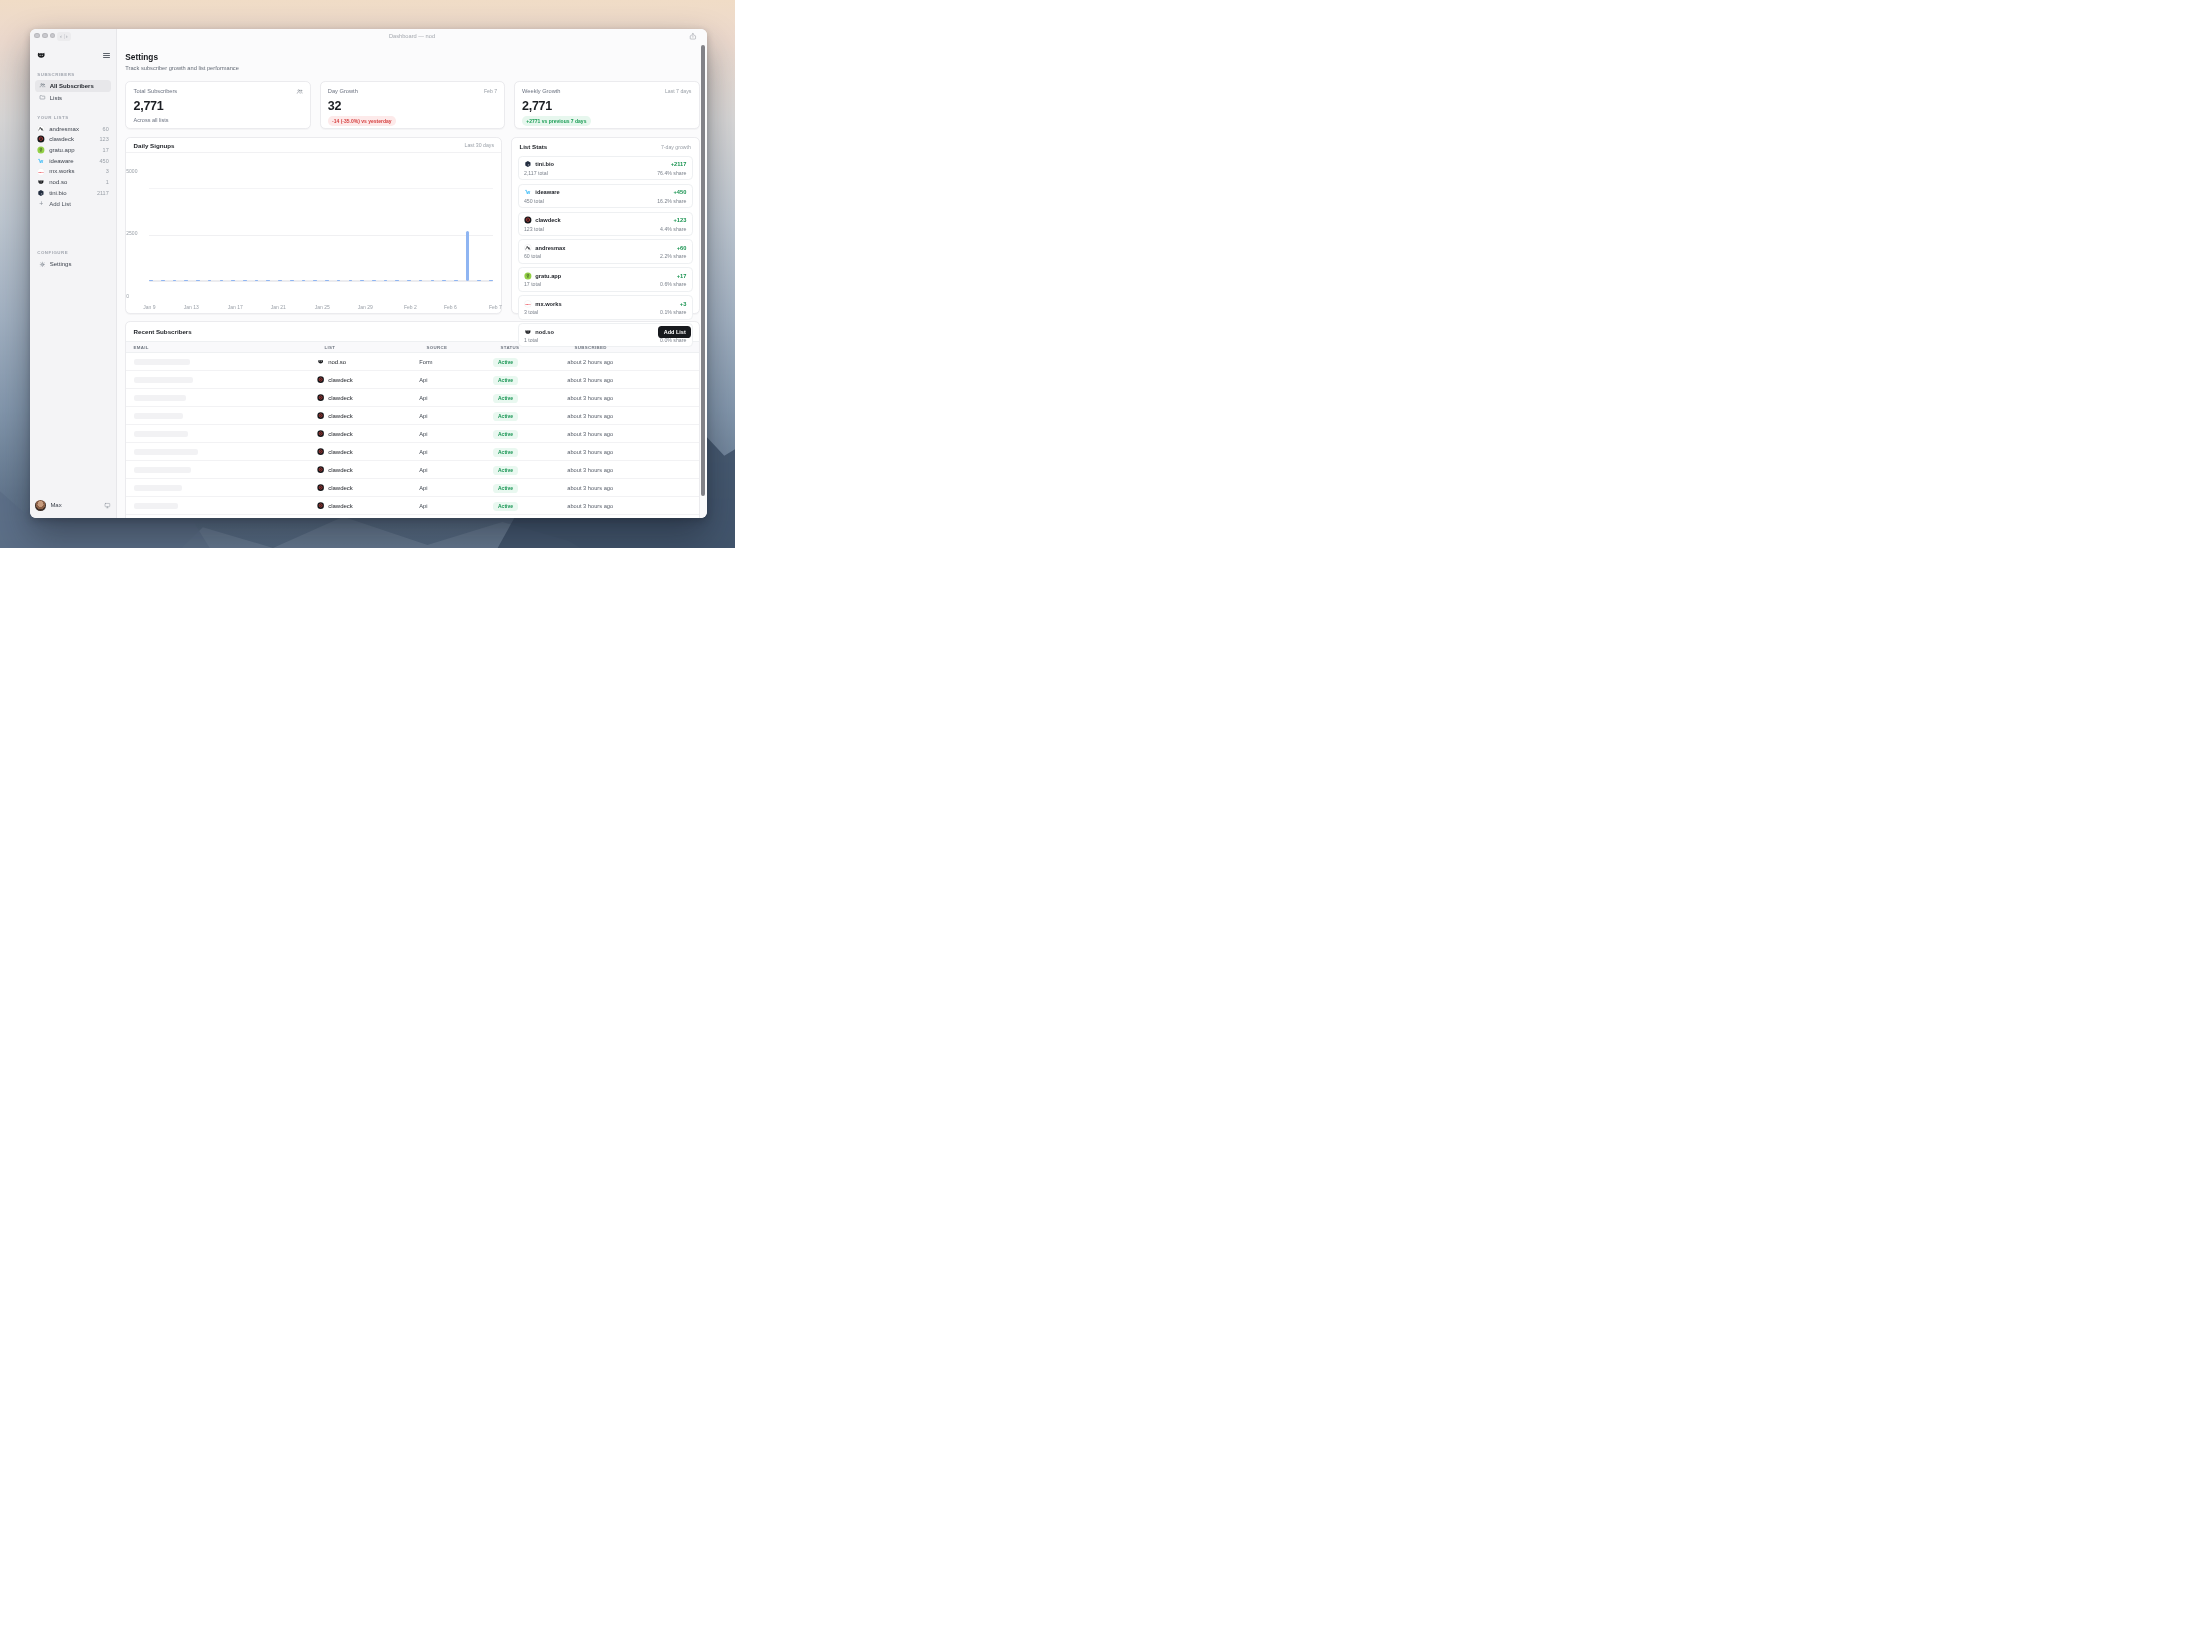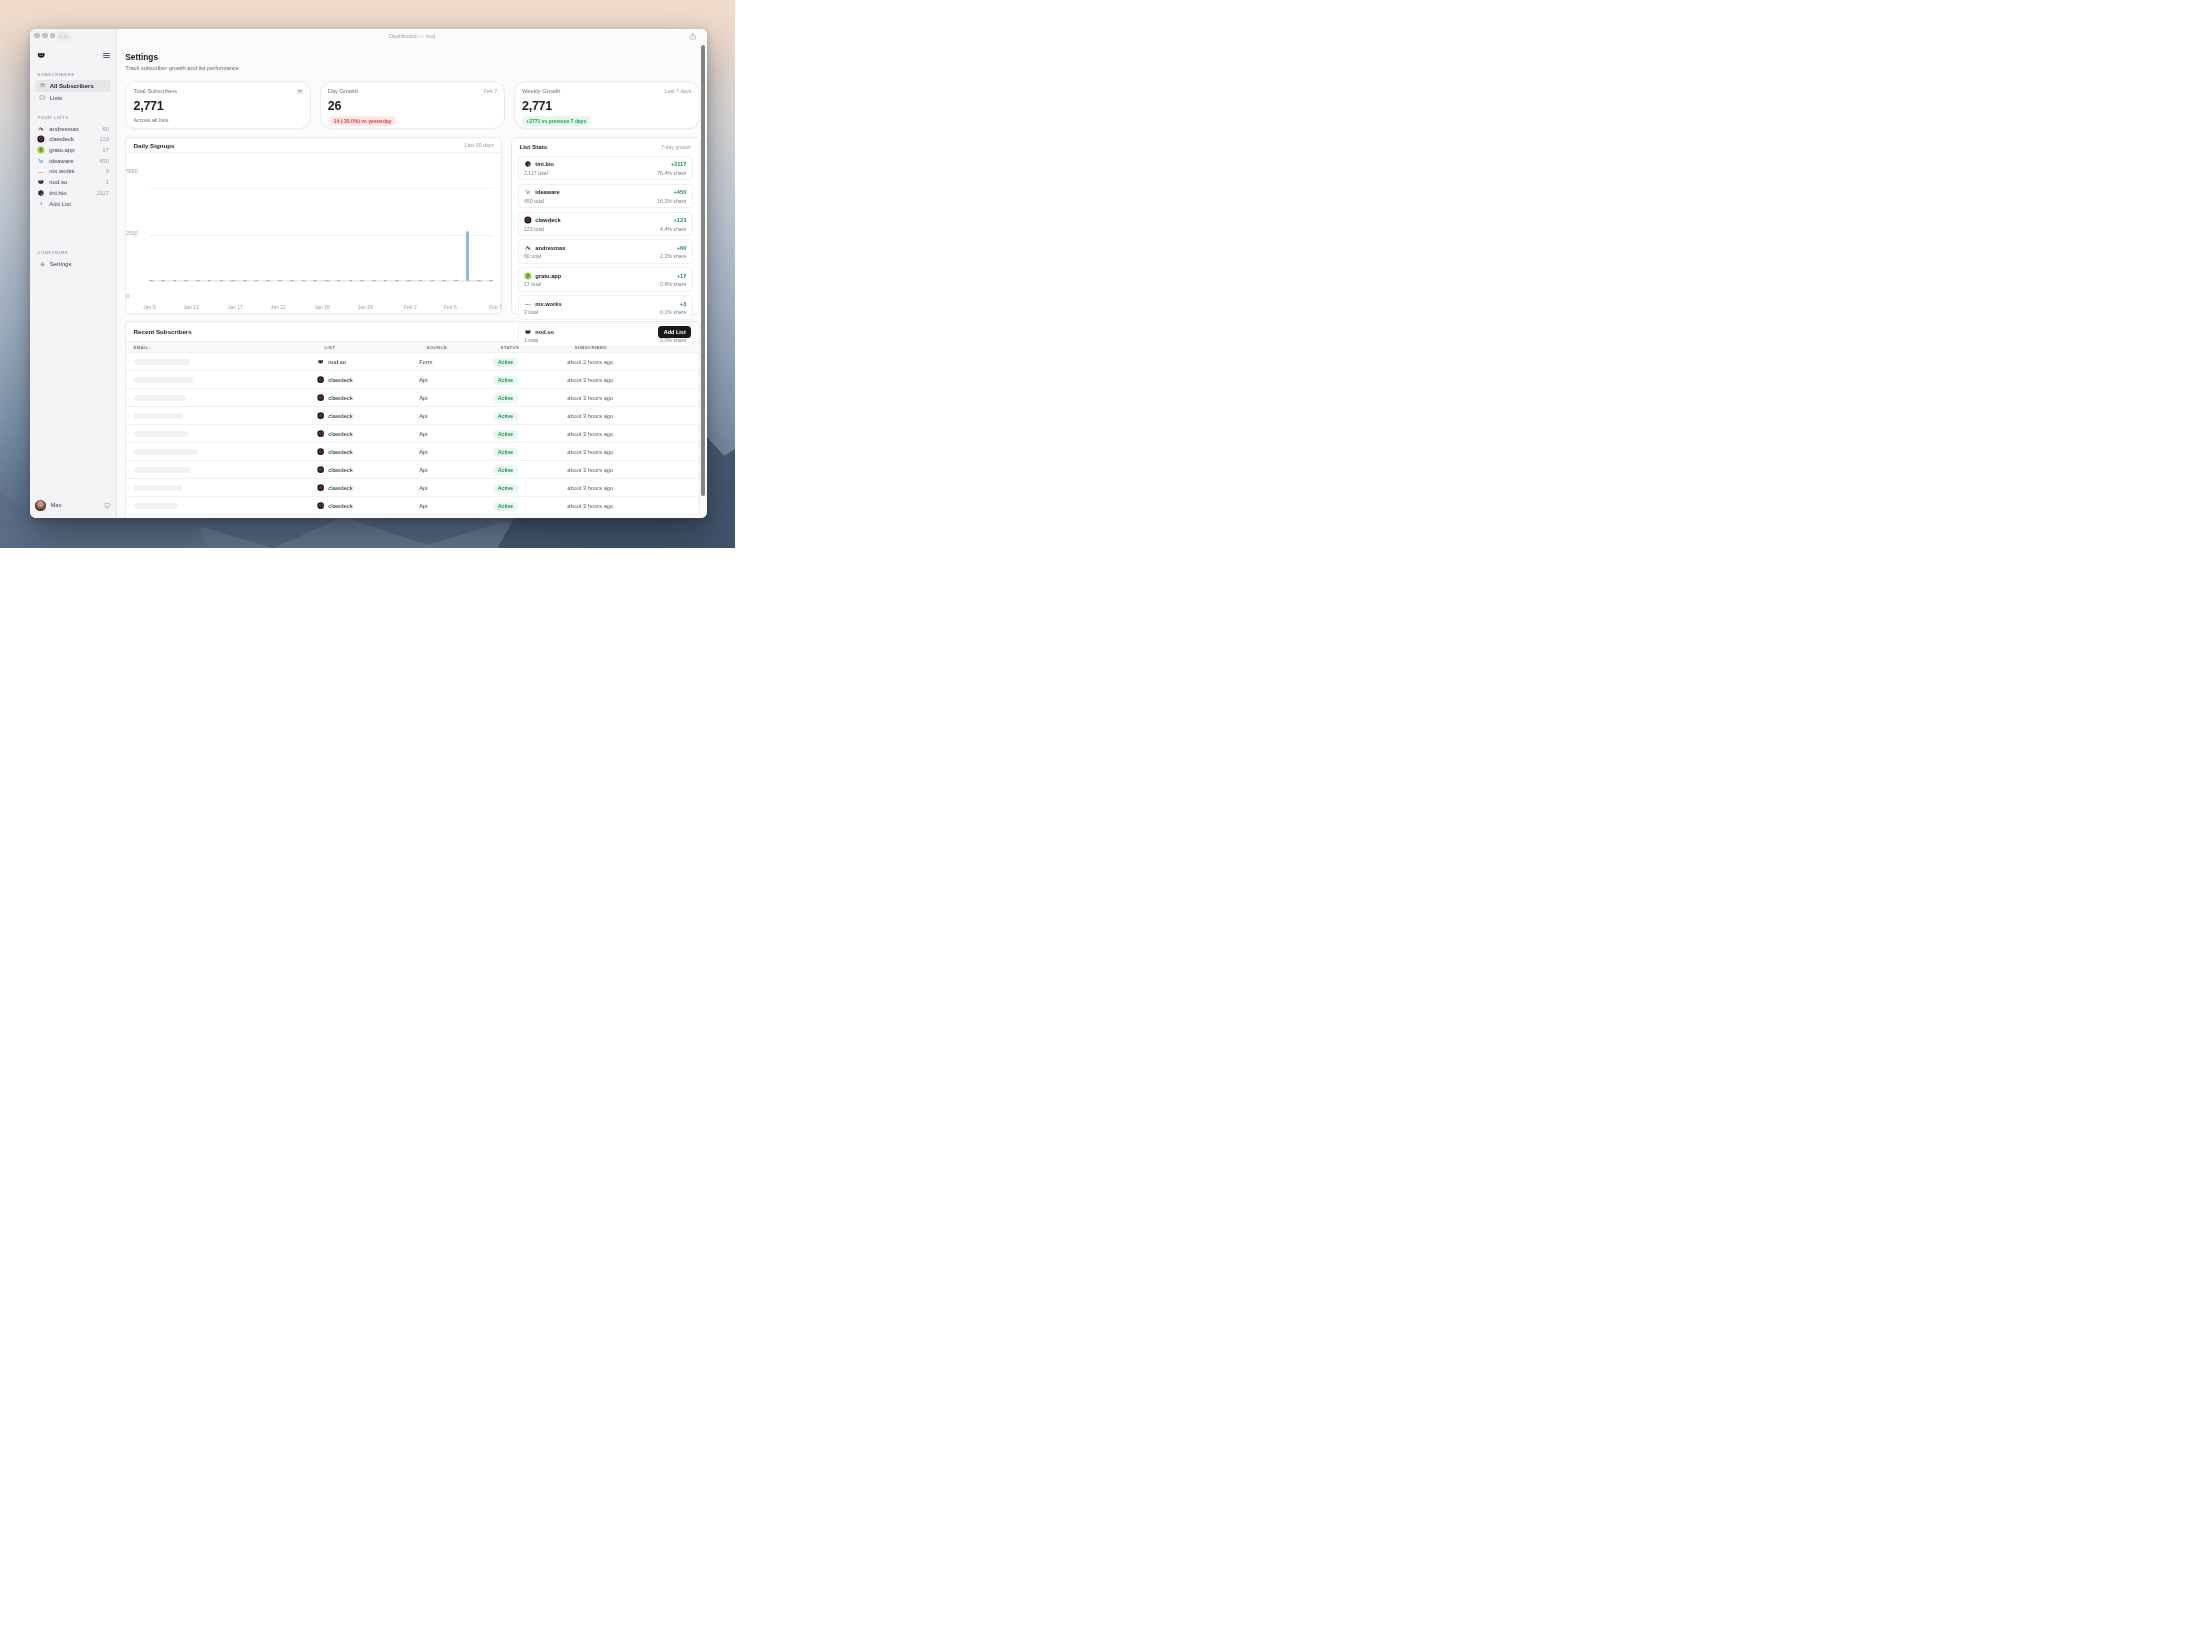--- a/index.html
+++ b/index.html
@@ -64,21 +64,21 @@
   .scrollthumb { position:absolute; top:15.6px; right:2.1px; width:3.6px; height:451px;
     border-radius:2.1px; background:rgba(96,96,102,.78); }
 
   .page-head { margin-top:23px; }
   .page-title { font-size:8.3px; font-weight:700; color:#17191d; }
   .page-sub { margin-top:2.6px; font-size:5.7px; color:#646b76; }
 
   .stat-row { display:flex; gap:8.3px; margin-top:10px; }
   .card { background:#fff; border:0.5px solid #ebebee; border-radius:5.2px;
     box-shadow:0 0.5px 1px rgba(16,24,40,.03); }
-  .stat-card { flex:1; height:48px; padding:6.8px 7.3px; position:relative;border-radius:12px; }
+  .stat-card { flex:1; height:48px; padding:6.8px 7.3px; position:relative; }
   .stat-title { font-size:5.7px; color:#6b7280; }
   .stat-meta { position:absolute; top:6.8px; right:7.3px; font-size:5.2px; color:#9aa0a8; }
   .stat-meta svg { width:7.3px; height:7.3px; color:#848a94; }
   .stat-value { margin-top:4.7px; font-size:12.5px; font-weight:700; color:#1c1f24; letter-spacing:-0.3px; }
   .stat-sub { margin-top:4.2px; font-size:5.5px; color:#6b7280; }
   .badge { display:inline-block; margin-top:3.1px; font-size:5px; font-weight:600;
     padding:2.1px 4.2px; border-radius:4.7px; }
   .badge.negative { background:#fdeaea; color:#d64040; }
   .badge.positive { background:#e7f7ee; color:#1a9e55; }
 
@@ -313,21 +313,21 @@
               <circle cx="13.9" cy="7.2" r="1.9"></circle>
                 <path d="M13.6 10.8c2.1 0 3.5 1.4 3.5 3.3"></path>
             </svg>
           </span>
           <div class="stat-value">2,771</div>
           <div class="stat-sub">Across all lists</div>
         </div>
         <div class="card stat-card">
           <div class="stat-title">Day Growth</div>
           <span class="stat-meta">Feb 7</span>
-          <div class="stat-value">26</div>
+          <div class="stat-value">32</div>
           <span class="badge negative">-14 (-35.0%) vs yesterday</span>
         </div>
         <div class="card stat-card">
           <div class="stat-title">Weekly Growth</div>
           <span class="stat-meta">Last 7 days</span>
           <div class="stat-value">2,771</div>
           <span class="badge positive">+2771 vs previous 7 days</span>
         </div>
       </div>
 

